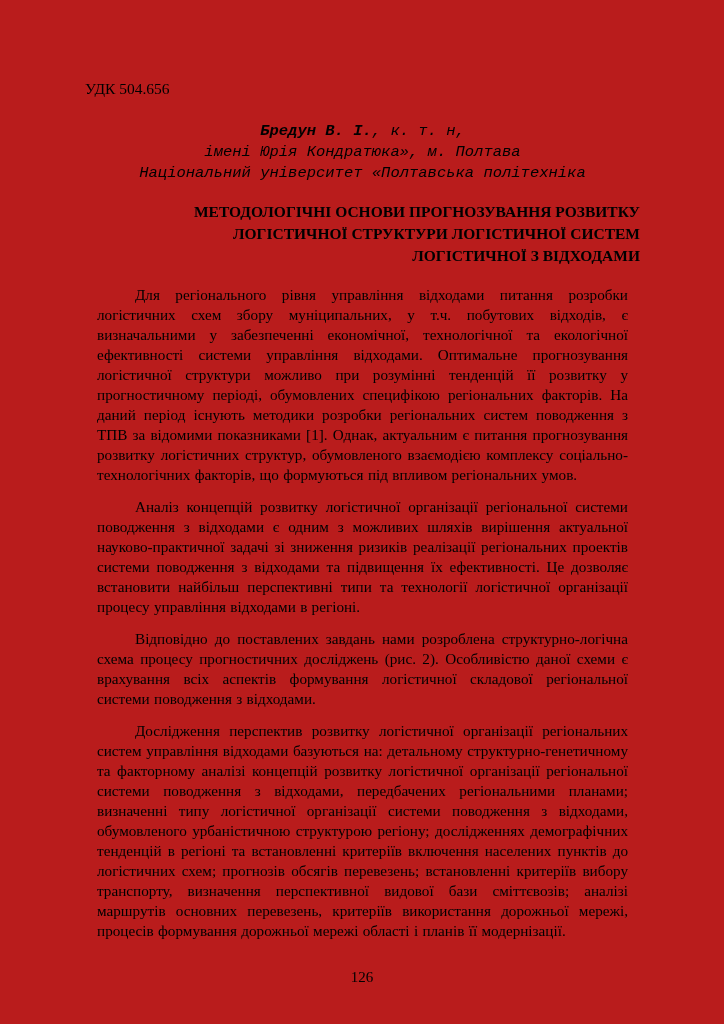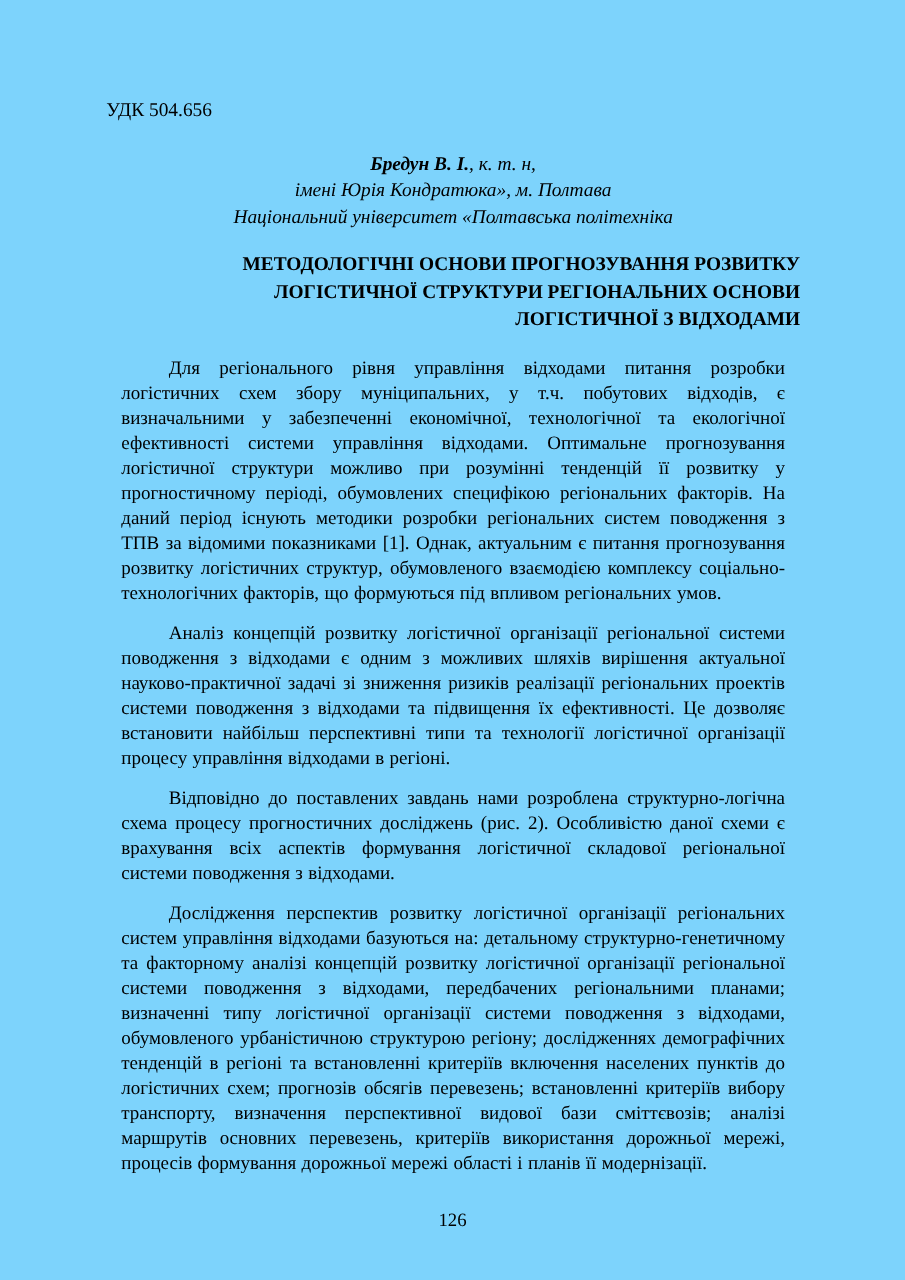--- a/index.html
+++ b/index.html
@@ -2,36 +2,37 @@
 <html><head>
 <meta charset="utf-8">
 <style>
   * { box-sizing: border-box; }
   html, body { margin: 0; padding: 0; background: #e8e8e8; }
   .page {
     position: relative;
     width: 724px;
     height: 1024px;
     margin: 0 auto;
-    background: #7dd3fc;
+    background: #b91c1c;
     font-family: "Liberation Serif", serif;
     color: #000000;
     padding: 78px 84px 0 85px;
     overflow: hidden;
   }
   .udc {
     font-size: 15.5px;
     line-height: 21px;
     margin-bottom: 22px;
   }
   .author-block {
     text-align: center;
     font-size: 15.5px;
     font-style: italic;
     line-height: 21px;
+    font-family: Liberation Mono, monospace;
   }
   .author-name {
     font-weight: bold;
   }
   .title {
     text-align: right;
     font-weight: bold;
     font-style: normal;
     font-size: 15.5px;
     line-height: 22px;
@@ -62,21 +63,21 @@
   <div class="udc">УДК 504.656</div>
 
   <div class="author-block">
     <div><span class="author-name">Бредун В. І.</span><span>, к. т. н,</span></div>
     <div>імені Юрія Кондратюка», м. Полтава</div>
     <div>Національний університет «Полтавська політехніка</div>
   </div>
 
   <div class="title">
     <div>МЕТОДОЛОГІЧНІ ОСНОВИ ПРОГНОЗУВАННЯ РОЗВИТКУ</div>
-    <div>ЛОГІСТИЧНОЇ СТРУКТУРИ РЕГІОНАЛЬНИХ ОСНОВИ</div>
+    <div>ЛОГІСТИЧНОЇ СТРУКТУРИ ЛОГІСТИЧНОЇ СИСТЕМ</div>
     <div>ЛОГІСТИЧНОЇ З ВІДХОДАМИ</div>
   </div>
 
   <p class="body-par">Для регіонального рівня управління відходами питання розробки логістичних схем збору муніципальних, у т.ч. побутових відходів, є визначальними у забезпеченні економічної, технологічної та екологічної ефективності системи управління відходами. Оптимальне прогнозування логістичної структури можливо при розумінні тенденцій її розвитку у прогностичному періоді, обумовлених специфікою регіональних факторів. На даний період існують методики розробки регіональних систем поводження з ТПВ за відомими показниками [1]. Однак, актуальним є питання прогнозування розвитку логістичних структур, обумовленого взаємодією комплексу соціально-технологічних факторів, що формуються під впливом регіональних умов.</p>
 
   <p class="body-par">Аналіз концепцій розвитку логістичної організації регіональної системи поводження з відходами є одним з можливих шляхів вирішення актуальної науково-практичної задачі зі зниження ризиків реалізації регіональних проектів системи поводження з відходами та підвищення їх ефективності. Це дозволяє встановити найбільш перспективні типи та технології логістичної організації процесу управління відходами в регіоні.</p>
 
   <p class="body-par">Відповідно до поставлених завдань нами розроблена структурно-логічна схема процесу прогностичних досліджень (рис. 2). Особливістю даної схеми є врахування всіх аспектів формування логістичної складової регіональної системи поводження з відходами.</p>
 
   <p class="body-par">Дослідження перспектив розвитку логістичної організації регіональних систем управління відходами базуються на: детальному структурно-генетичному та факторному аналізі концепцій розвитку логістичної організації регіональної системи поводження з відходами, передбачених регіональними планами; визначенні типу логістичної організації системи поводження з відходами, обумовленого урбаністичною структурою регіону; дослідженнях демографічних тенденцій в регіоні та встановленні критеріїв включення населених пунктів до логістичних схем; прогнозів обсягів перевезень; встановленні критеріїв вибору транспорту, визначення перспективної видової бази сміттєвозів; аналізі маршрутів основних перевезень, критеріїв використання дорожньої мережі, процесів формування дорожньої мережі області і планів її модернізації.</p>

